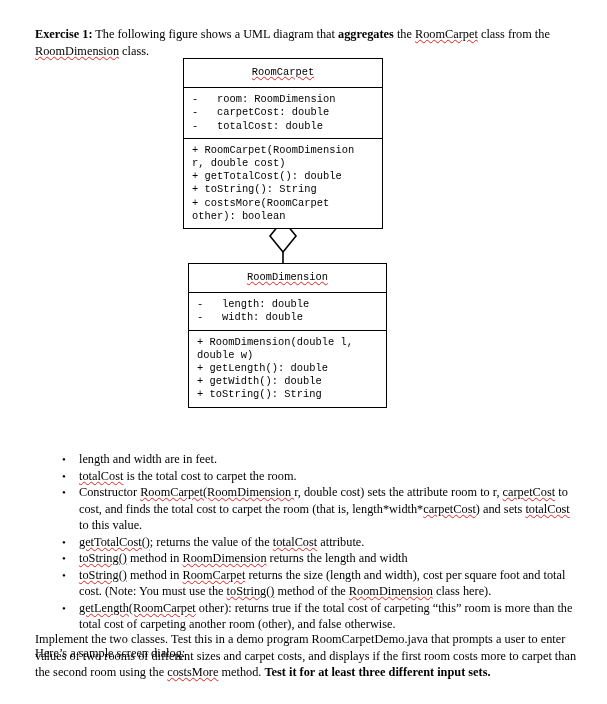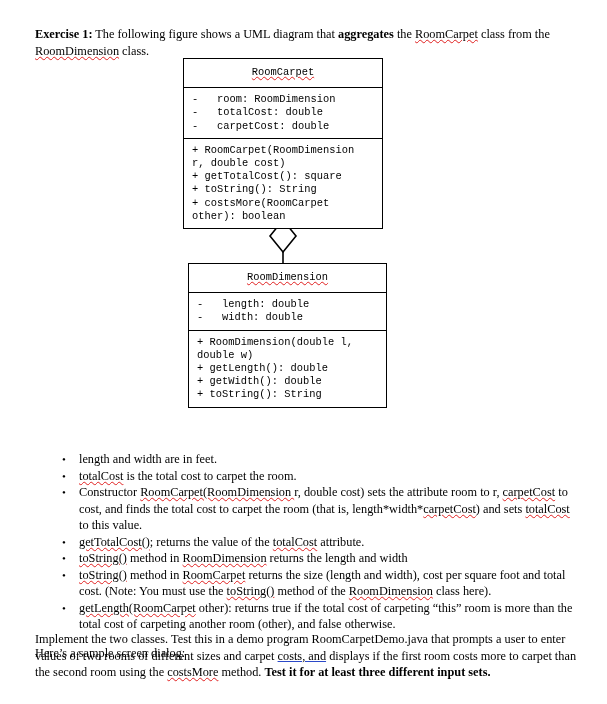--- a/index.html
+++ b/index.html
@@ -28,21 +28,20 @@
   
   .sp{
     text-decoration:underline;
     text-decoration-color:#e02020;
     text-decoration-style:wavy;
     text-decoration-thickness:1px;
     text-underline-offset:1px;
   }
   
   .gr{
-    text-decoration:underline;
     text-decoration-color:#2b49c8;
     text-decoration-style:solid;
     text-decoration-thickness:1px;
     text-underline-offset:1px;
   }
   
   .uml-wrap{position:absolute;left:0;top:0;width:607px;height:704px;pointer-events:none;}
   .uml-box{
     position:absolute;
     border:1.6px solid #000;
@@ -120,27 +119,27 @@
       <polygon points="25,2 38,18 25,34 12,18" fill="#ffffff" stroke="#000000" stroke-width="1.6"></polygon>
       <line x1="25" y1="34" x2="25" y2="50" stroke="#000000" stroke-width="1.6"></line>
     </svg>
 
     <div class="uml-box b1">
       <div class="uml-sec uml-title">
         <span class="sp">RoomCarpet</span>
       </div>
       <div class="uml-sec">
         <div class="uml-line">-   room: RoomDimension</div>
+        <div class="uml-line">-   carpetCost: double</div>
         <div class="uml-line">-   totalCost: double</div>
-        <div class="uml-line">-   carpetCost: double</div>
       </div>
       <div class="uml-sec">
         <div class="uml-line">+ RoomCarpet(RoomDimension</div>
         <div class="uml-line">r, double cost)</div>
-        <div class="uml-line">+ getTotalCost(): square</div>
+        <div class="uml-line">+ getTotalCost(): double</div>
         <div class="uml-line">+ toString(): String</div>
         <div class="uml-line">+ costsMore(RoomCarpet</div>
         <div class="uml-line">other): boolean</div>
       </div>
     </div>
 
     <div class="uml-box b2">
       <div class="uml-sec uml-title">
         <span class="sp">RoomDimension</span>
       </div>

